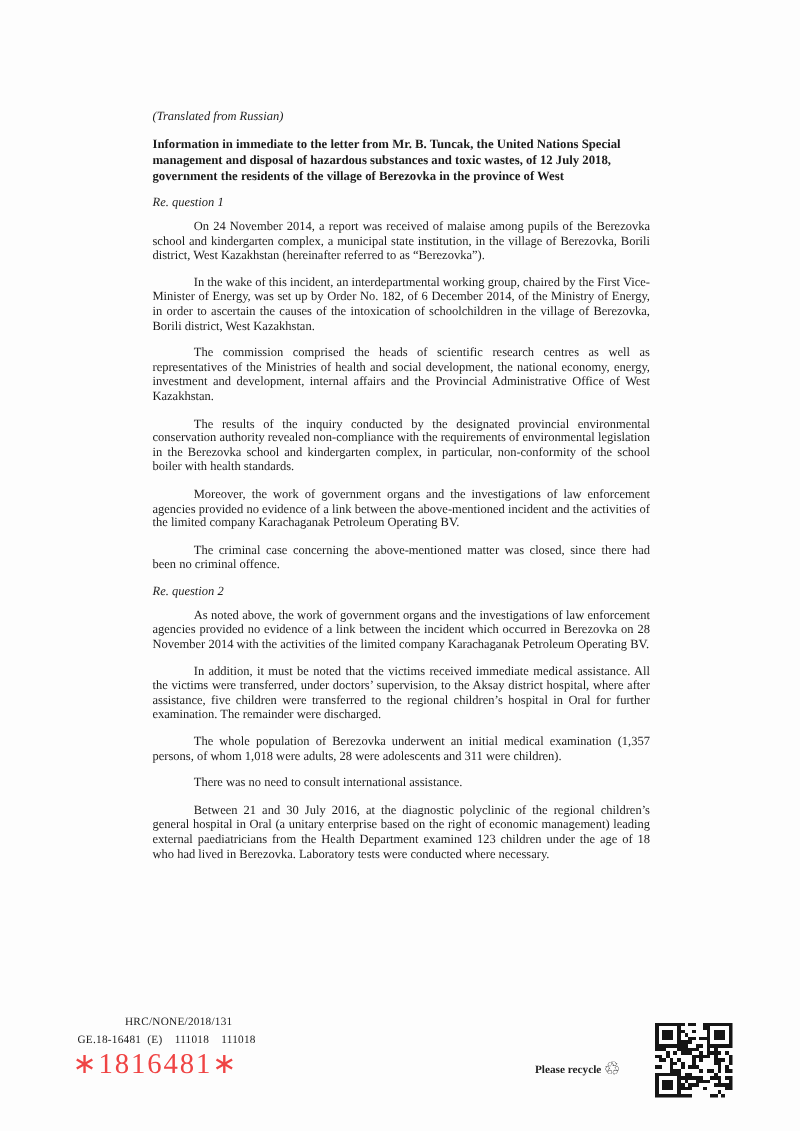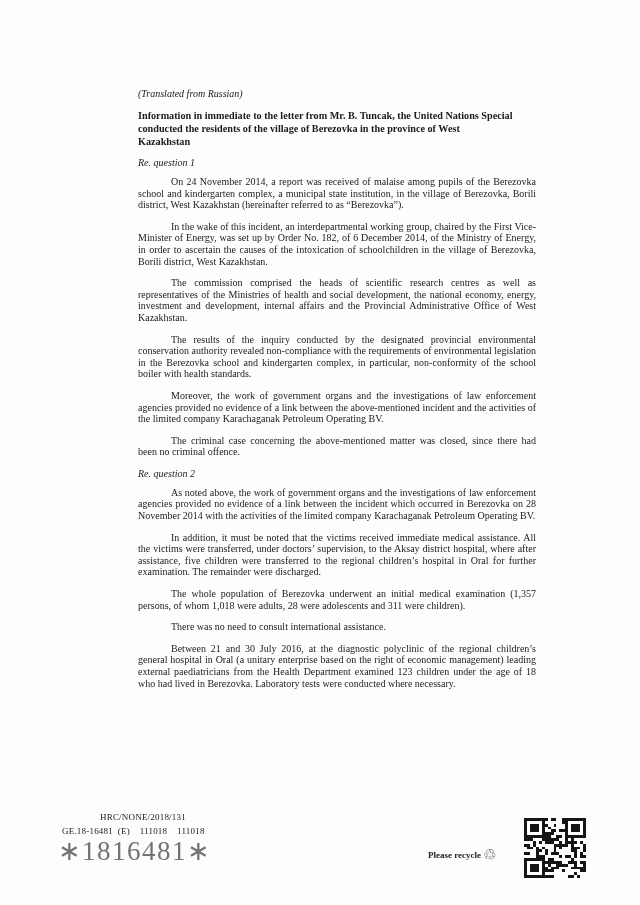--- a/index.html
+++ b/index.html
@@ -6,21 +6,21 @@
   .page {
     position:relative;
     width:640px; height:905px;
     background:#fdfdfd;
     font-family:"Liberation Serif", serif;
     color:#1b1b1b;
     overflow:hidden;
   }
   .content {
     position:absolute;
-    left:138px; top:88px;
+    left:122px; top:88px;
     width:398px;
     font-family:Liberation Serif, serif;
   }
   .note {
     font-style:italic;
     font-size:10px;
     line-height:12px;
     margin:0 0 9px 0;
   }
   .heading {
@@ -46,23 +46,23 @@
   .footer-symbol {
     position:absolute; left:62px; top:812px;
     font-size:9px; line-height:11px; letter-spacing:0.2px;margin-left:38px;
   }
   .footer-ge {
     position:absolute; left:62px; top:826px;
     font-size:9px; line-height:11px; white-space:pre; letter-spacing:0.2px;
   }
   .barcode {
     position:absolute; left:58px; top:834px;
-    font-size:27px; line-height:34px;
+    font-size:23px; line-height:34px;
     letter-spacing:1.5px;
-    color:#737373;
+    color:#ef4444;
   }
   .recycle {
     position:absolute; left:428px; top:850px;
     display:flex; align-items:flex-start; gap:2px;
     font-size:9px; font-weight:bold; color:#222;
   }
   .recycle-icon {
     font-family:"DejaVu Sans", sans-serif;
     font-size:15px; line-height:15px; color:#3a3a3a;
     transform:translateY(-2px);
@@ -76,22 +76,22 @@
 <body>
 
 <div class="page">
 
   <div class="content">
 
     <p class="note">(Translated from Russian)</p>
 
     <div class="heading">
       <div>Information in immediate to the letter from Mr. B. Tuncak, the United Nations Special</div>
-      <div>conducted the residents of the village of Berezovka in the province of West</div>
-      <div>Kazakhstan</div>
+      <div>management and disposal of hazardous substances and toxic wastes, of 12 July 2018,</div>
+      <div>government the residents of the village of Berezovka in the province of West</div>
     </div>
 
     <p class="qlabel">Re. question 1</p>
     <p class="body">On 24 November 2014, a report was received of malaise among pupils of the Berezovka school and kindergarten complex, a municipal state institution, in the village of Berezovka, Borili district, West Kazakhstan (hereinafter referred to as “Berezovka”).</p>
     <p class="body">In the wake of this incident, an interdepartmental working group, chaired by the First Vice-Minister of Energy, was set up by Order No. 182, of 6 December 2014, of the Ministry of Energy, in order to ascertain the causes of the intoxication of schoolchildren in the village of Berezovka, Borili district, West Kazakhstan.</p>
     <p class="body">The commission comprised the heads of scientific research centres as well as representatives of the Ministries of health and social development, the national economy, energy, investment and development, internal affairs and the Provincial Administrative Office of West Kazakhstan.</p>
     <p class="body">The results of the inquiry conducted by the designated provincial environmental conservation authority revealed non-compliance with the requirements of environmental legislation in the Berezovka school and kindergarten complex, in particular, non-conformity of the school boiler with health standards.</p>
     <p class="body">Moreover, the work of government organs and the investigations of law enforcement agencies provided no evidence of a link between the above-mentioned incident and the activities of the limited company Karachaganak Petroleum Operating BV.</p>
     <p class="body">The criminal case concerning the above-mentioned matter was closed, since there had been no criminal offence.</p>
 

